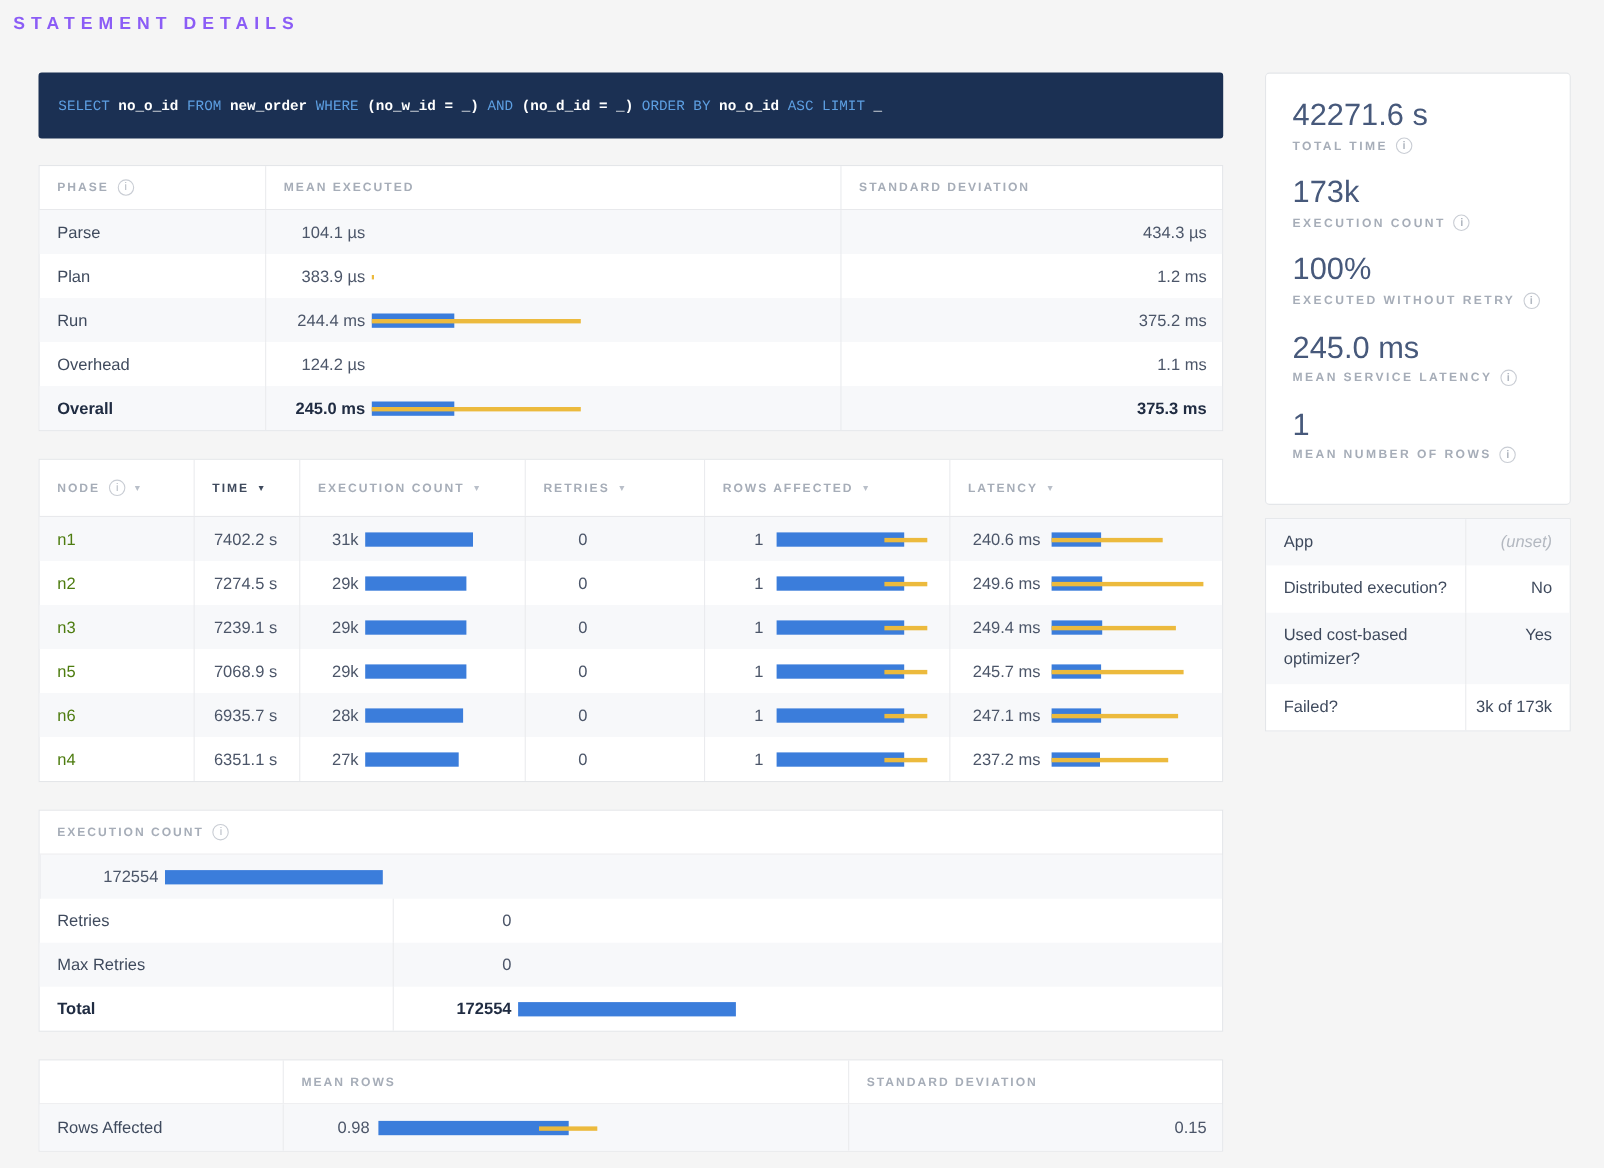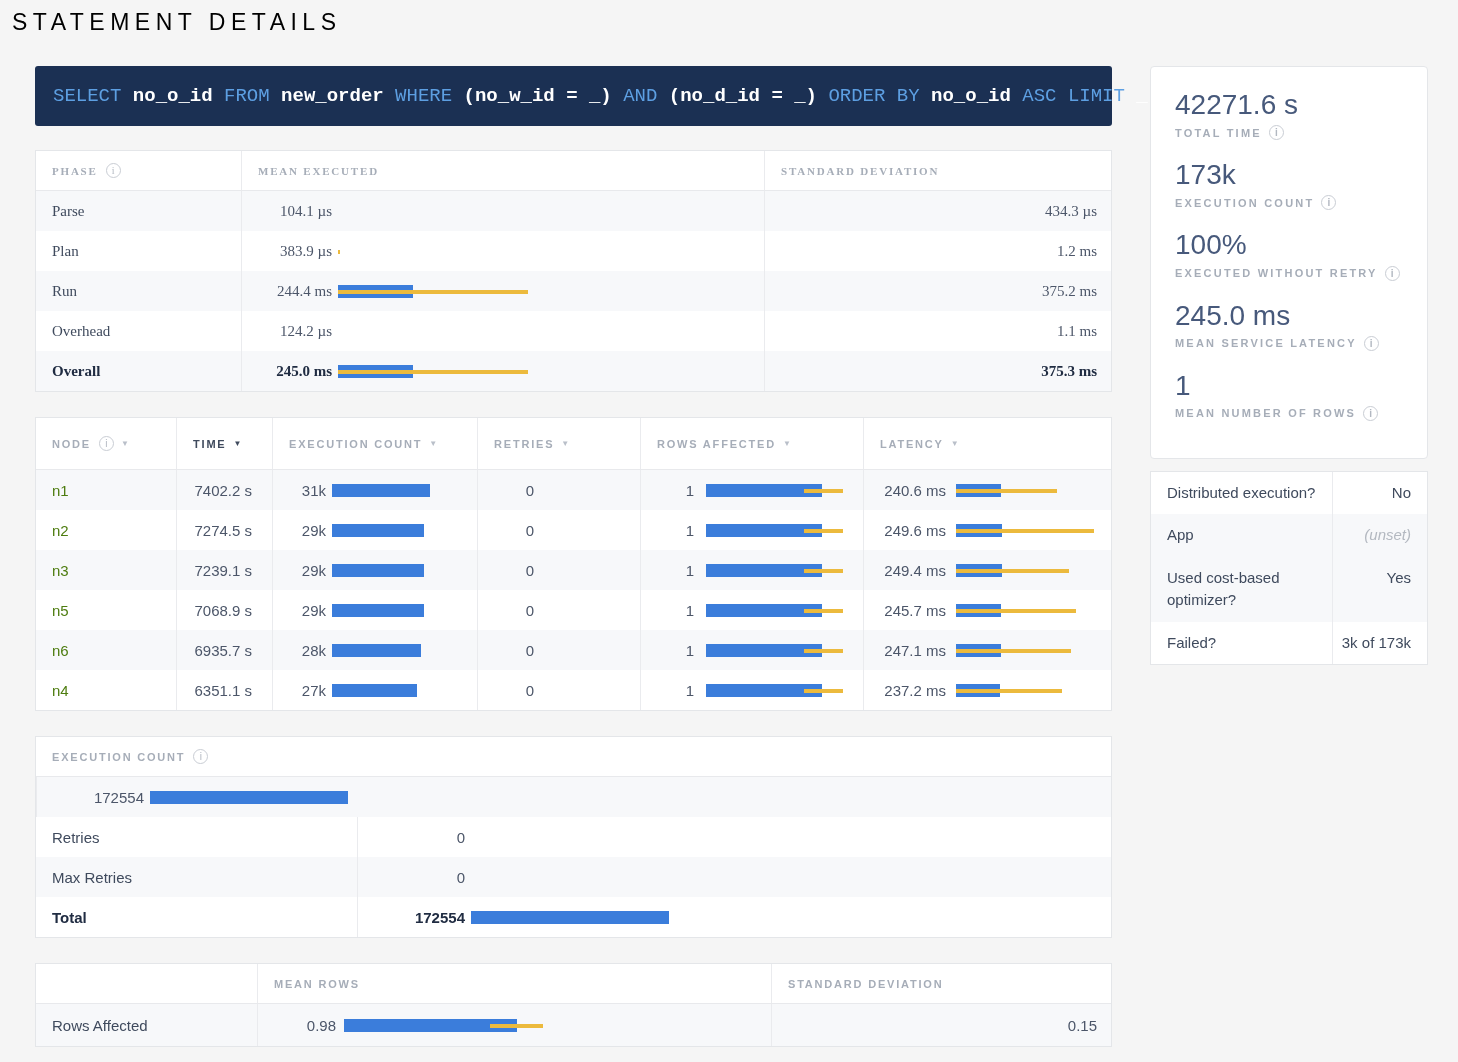--- a/index.html
+++ b/index.html
@@ -1,36 +1,36 @@
 <!DOCTYPE html>
 <html style="--blue: #3b7ddb; --yellow: #ecba3d; --sqlbg: #1b3053; --kw: #5d9fe2;"><head>
 <meta charset="utf-8">
 <style>
   * { box-sizing: border-box; }
   body {
     margin: 0; background: #f5f5f5; width: 1458px; min-height: 1062px;
     font-family: "Liberation Sans", "DejaVu Sans", sans-serif; color: #3f4a5d;
   }
   .page { padding: 8px 30px 20px 10px; }
-  h1 { margin: 0 0 30px 2px; font-size: 23px; font-weight: 400; letter-spacing: 5.5px; color: #000000; line-height: 28px; }
+  h1 { margin: 0 0 30px 2px; font-size: 16px; font-weight: 700; letter-spacing: 5.5px; color: #8b5cf6; line-height: 28px; }
   .content { display: flex; margin-left: 25px; }
   .main-col { width: 1077px; margin-right: 38px; flex: none; }
   .side-col { width: 278px; flex: none; }
 
   .sql-box {
     height: 60px; background: var(--sqlbg, #1b3053); border-radius: 3px; display: flex; align-items: center;
     padding: 0 18px; margin-bottom: 24px; white-space: pre;
-    font-family: "Liberation Mono", "DejaVu Sans Mono", monospace; font-size: 19px;
+    font-family: "Liberation Mono", "DejaVu Sans Mono", monospace; font-size: 13px;
   }
   .kw { color: var(--kw, #5d9fe2); }
   .idt { color: #ffffff; font-weight: 700; }
 
   .card { background: #fff; border: 1px solid #e4e6e9; margin-bottom: 25px; }
   .grid { display: grid; align-items: stretch; }
-  .grid.phase  { grid-template-columns: 205px 523px 349px; font-family: Liberation Serif, serif; }
+  .grid.phase  { grid-template-columns: 205px 523px 349px; }
   .grid.node   { grid-template-columns: 140px 96px 205px 163px 223px 250px; }
   .grid.rowsaf { grid-template-columns: 221px 514px 342px; }
   .head { height: 40px; border-bottom: 1px solid #e8e9ec; }
   .grid.node.head { height: 52px; }
   .trow { height: 40px; }
   .trow42 { height: 42px; }
   .alt { background: #f7f8fa; }
   .cell { display: flex; align-items: center; height: 100%; padding-left: 16px; }
   .vdiv { border-left: 1px solid #eaebee; }
   .cell.right { justify-content: flex-end; padding-right: 16px; padding-left: 0; }
@@ -492,29 +492,29 @@
           </div>
           <div class="stat">
             <div class="stat-val">1</div>
             <div class="stat-lab">
               <span>MEAN NUMBER OF ROWS</span>
               <span class="info">i</span>
             </div>
           </div>
         </div>
       <div class="app-card" id="app-card">
+          <div class="app-row alt">
+            <div class="app-cell">App</div>
+            <div class="app-val italic">(unset)</div>
+          </div>
           <div class="app-row">
             <div class="app-cell">Distributed execution?</div>
             <div class="app-val">No</div>
           </div>
           <div class="app-row alt">
-            <div class="app-cell">App</div>
-            <div class="app-val italic">(unset)</div>
-          </div>
-          <div class="app-row alt">
             <div class="app-cell">Used cost-based optimizer?</div>
             <div class="app-val">Yes</div>
           </div>
           <div class="app-row">
             <div class="app-cell">Failed?</div>
             <div class="app-val">3k of 173k</div>
           </div>
         </div>
     </div>
 

